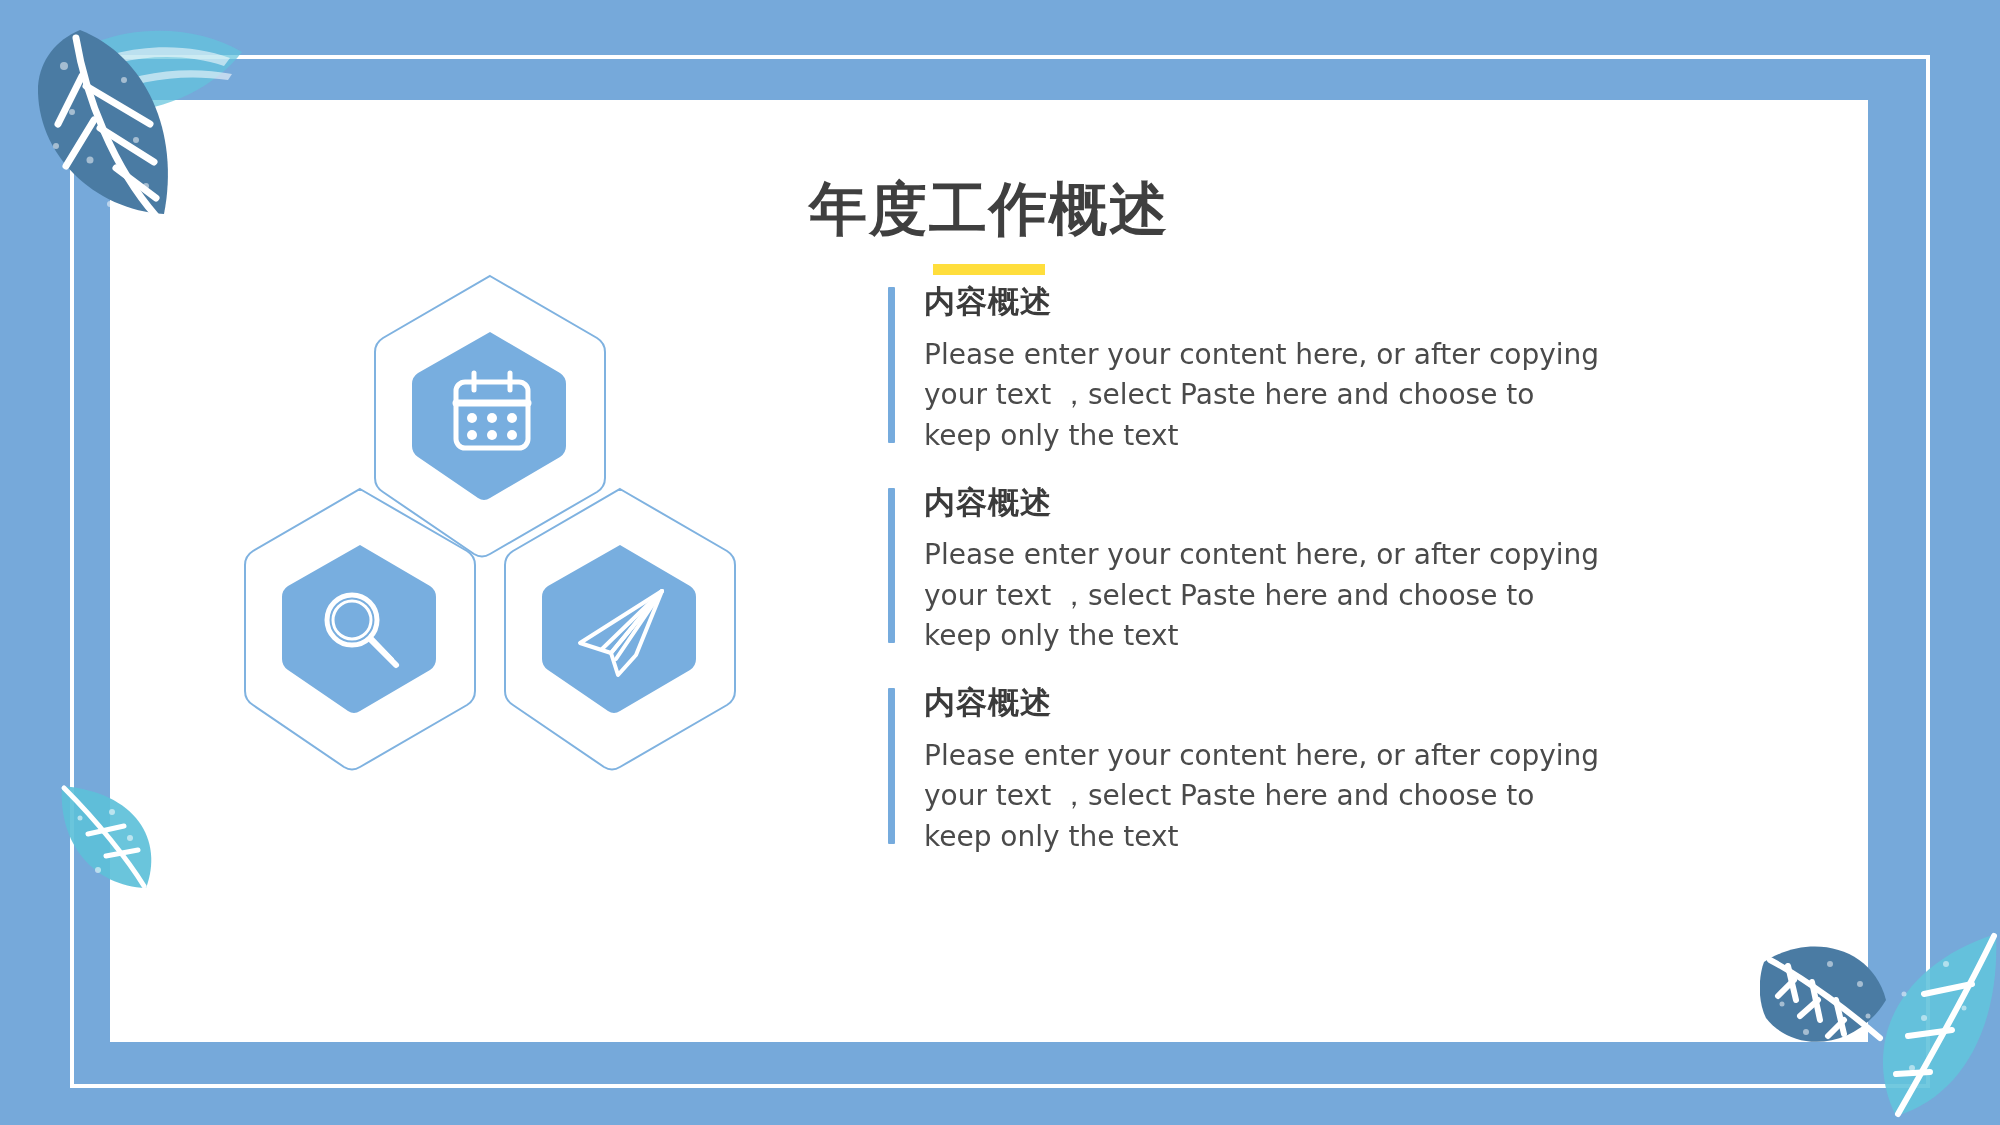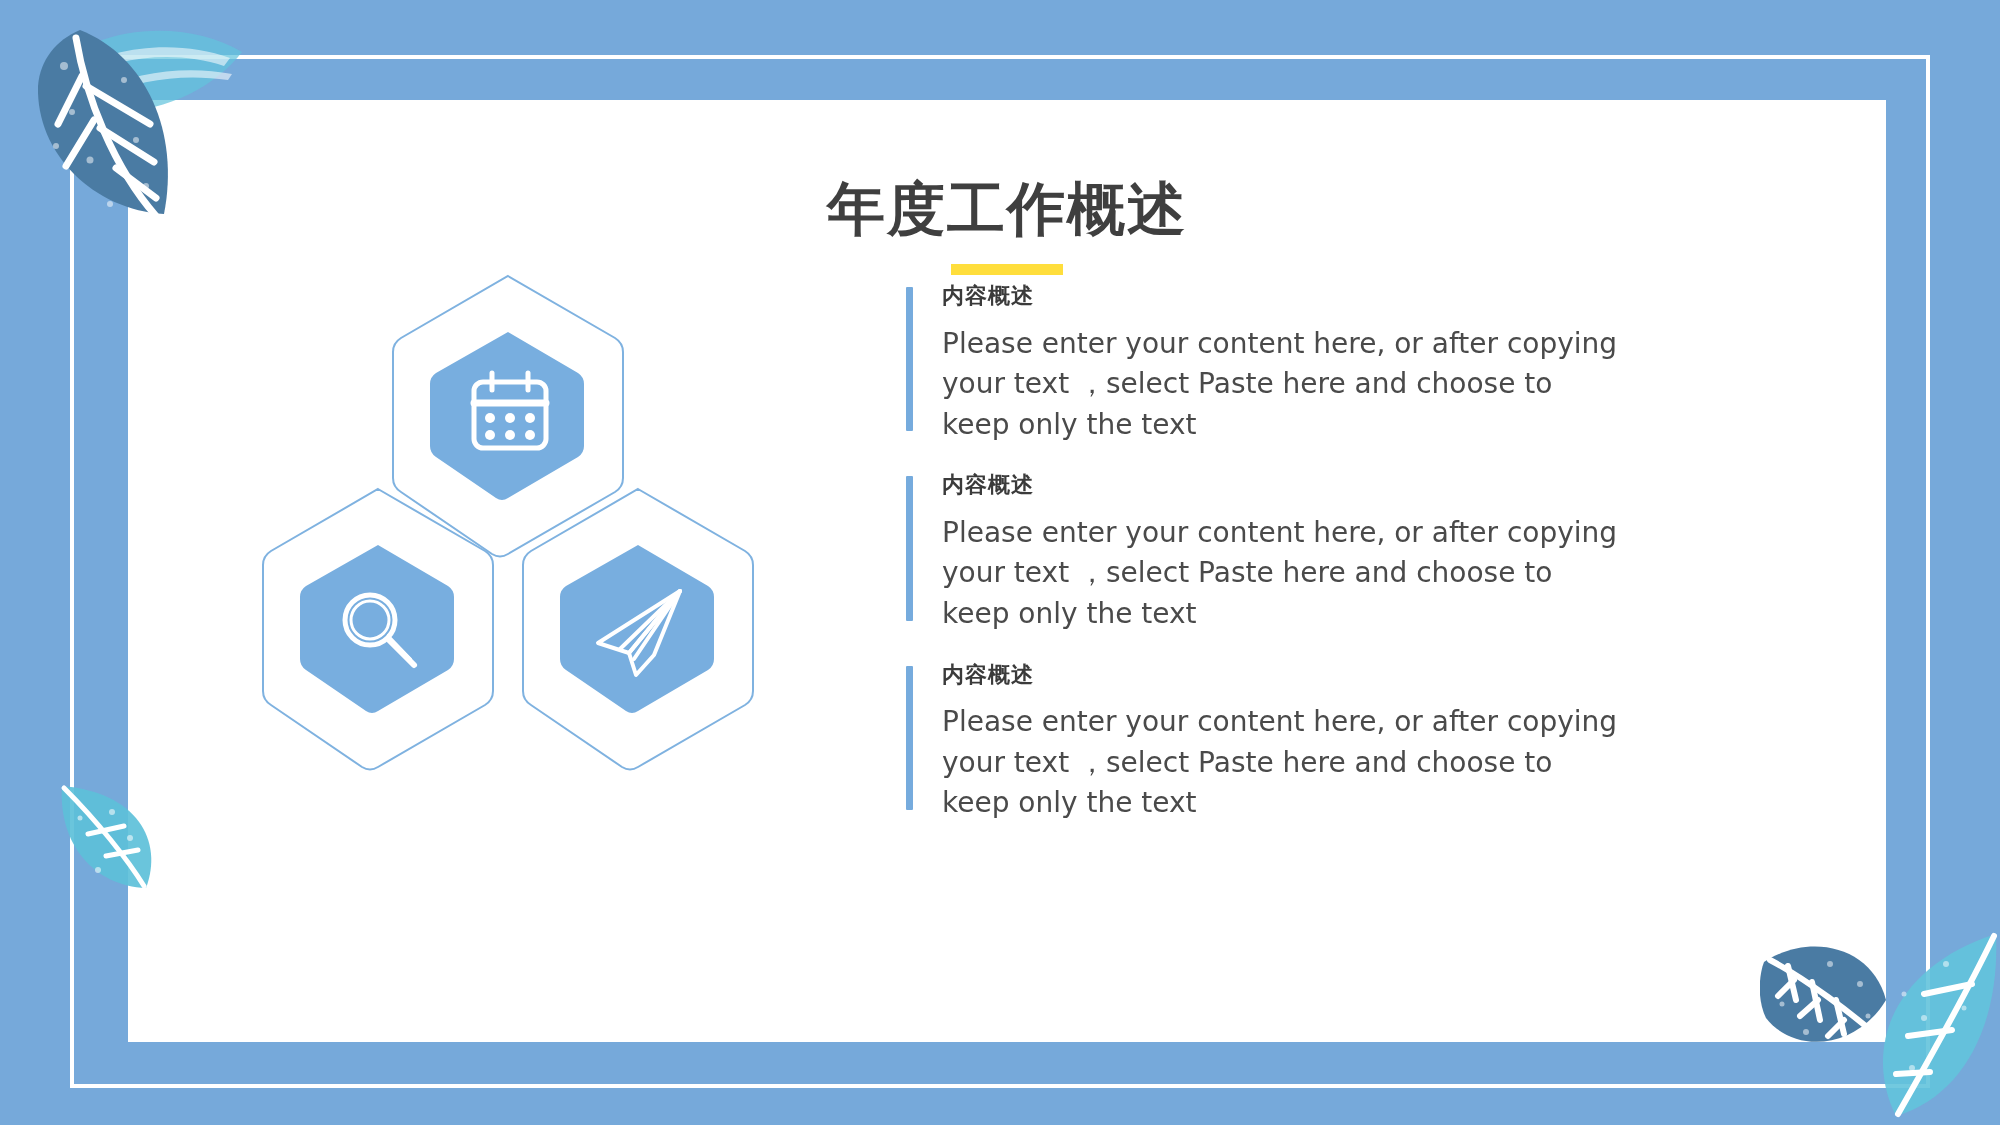--- a/index.html
+++ b/index.html
@@ -25,21 +25,21 @@
     left:70px; top:55px;
     width:1860px; height:1033px;
     border:4px solid #ffffff;
     pointer-events:none;
     z-index:2;
   }
 
   
   .card{
     position:absolute;
-    left:128px; top:100px;
+    left:110px; top:100px;
     width:1758px; height:942px;
     background:#ffffff;
     z-index:3;
   }
 
   
   .title-wrap{
     position:absolute;
     left:0; top:80px;
     width:1758px;
@@ -87,21 +87,21 @@
   }
   .content-block:last-child{ margin-bottom:0; }
   .bar{
     position:absolute;
     left:0; top:5px; bottom:14px;
     width:7px;
     background:#76abdd;
     border-radius:1px;
   }
   .block-heading{
-    font-size:22px;
+    font-size:31px;
     font-weight:bold;
     color:#3b3b3b;
     line-height:1.25;
     letter-spacing:1px;
     font-family:"DejaVu Sans","Liberation Sans",sans-serif;
     margin-bottom:14px;
   }
   .block-body{
     font-size:28px;
     color:#4a4a4a;

